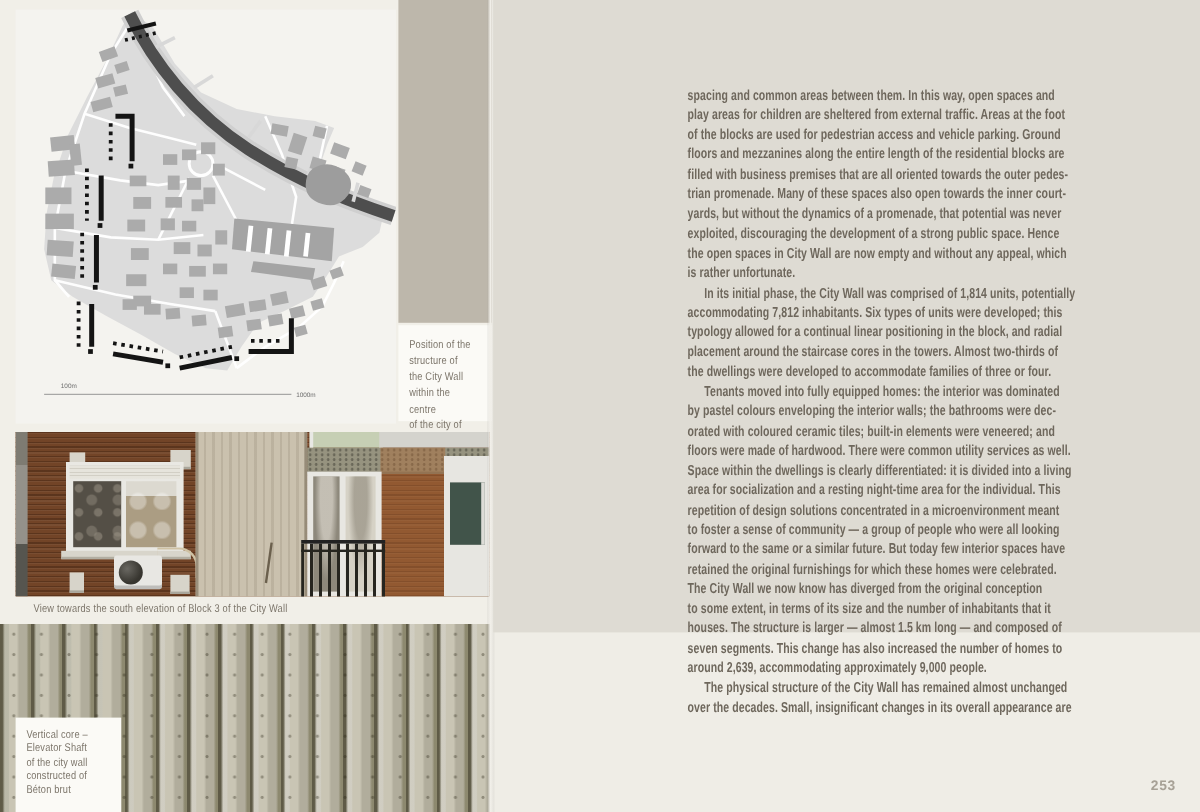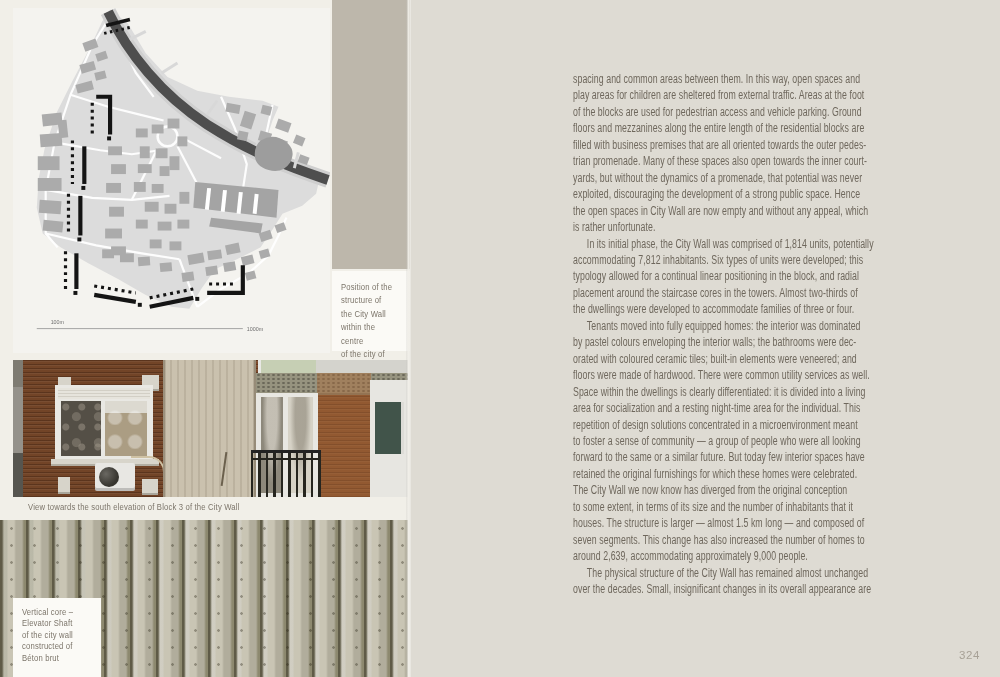--- a/index.html
+++ b/index.html
@@ -74,21 +74,21 @@
           #5f5b47 0 2px, rgba(255,255,255,.30) 4px 7px,
           #c9c5b4 8px 14px, #b1ad9c 16px 22px, #8d896f 24px 26px),
         linear-gradient(90deg,rgba(130,130,100,.55) 0 40px,rgba(190,186,170,.15) 120px);
       background-size:23px 17px,auto,auto;}
   .core-caption-box{position:absolute;left:13px;top:78px;width:88px;background:#fbfaf6;
       padding:8px 4px 25px 9px;box-sizing:border-box;}
   .core-caption-box .caption{line-height:11.4px;}
   .seam{position:absolute;left:406px;top:0;width:6px;height:677px;
       background:linear-gradient(90deg,rgba(0,0,0,.05),#f1efe9 45%,rgba(0,0,0,.05));}
   
-  .right-page{position:absolute;left:411px;top:0;width:589px;height:677px;background:#dedbd3;}
+  .right-page{position:absolute;left:411px;top:0;width:589px;height:527px;background:#dedbd3;font-weight:bold;}
   .body-text{position:absolute;left:162px;top:71px;transform:scaleX(.73);transform-origin:0 0;}
   .body-text p{margin:0;font-size:12px;line-height:16.45px;color:#6e675c;
       letter-spacing:.1px;white-space:pre;}
   .body-text p.indent{text-indent:19px;}
   .page-number{position:absolute;right:20px;top:649px;font-size:11.5px;letter-spacing:.6px;color:#a7a196;}
   
   .map-figure svg{position:absolute;left:0;top:0;}
 </style>
 </head>
 <body>
@@ -331,16 +331,16 @@
 forward to the same or a similar future. But today few interior spaces have
 retained the original furnishings for which these homes were celebrated.
 The City Wall we now know has diverged from the original conception
 to some extent, in terms of its size and the number of inhabitants that it
 houses. The structure is larger — almost 1.5 km long — and composed of
 seven segments. This change has also increased the number of homes to
 around 2,639, accommodating approximately 9,000 people.</p>
       <p class="indent">The physical structure of the City Wall has remained almost unchanged
 over the decades. Small, insignificant changes in its overall appearance are</p>
     </div>
-    <div class="page-number">324</div>
+    <div class="page-number">253</div>
   </div>
 
 </div>
 
 </body></html>

